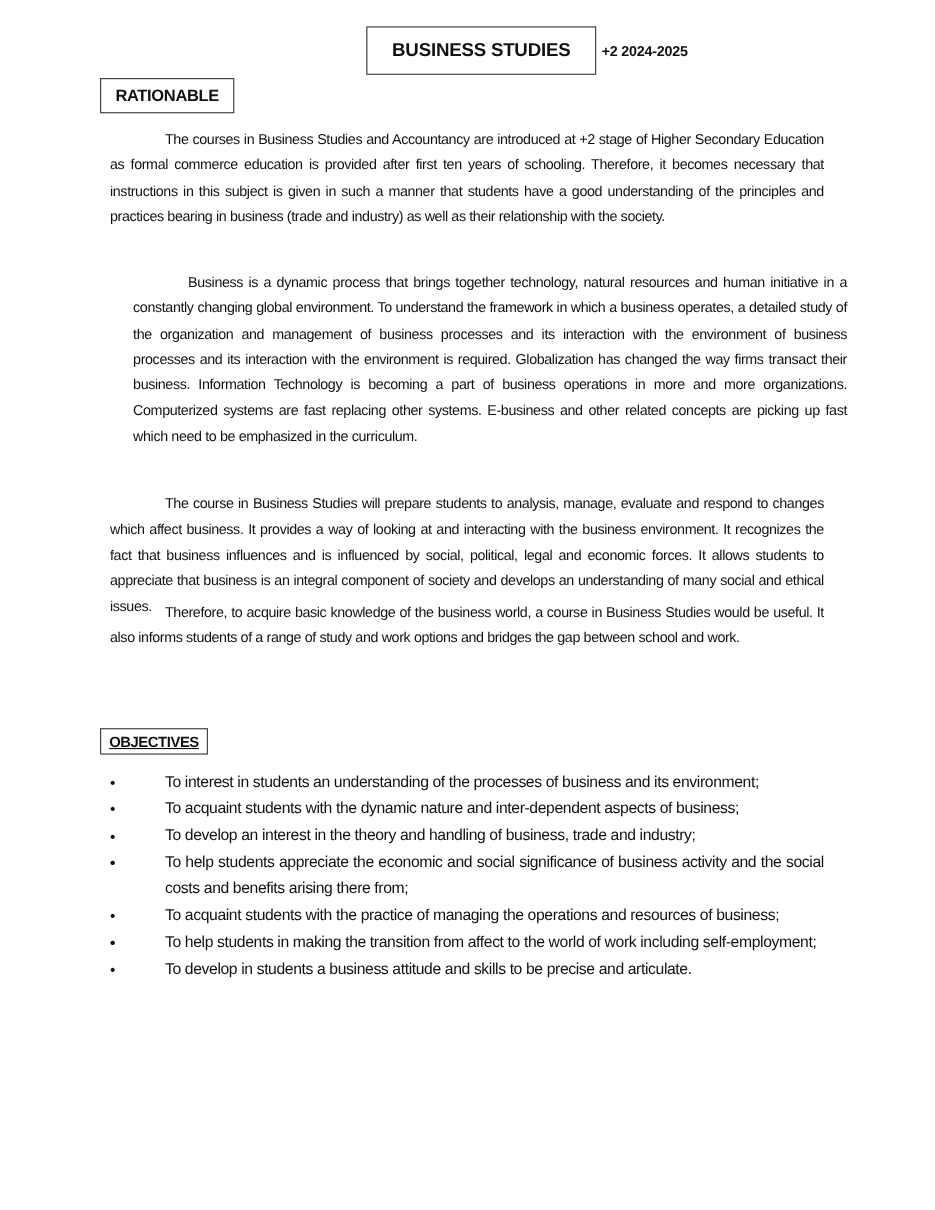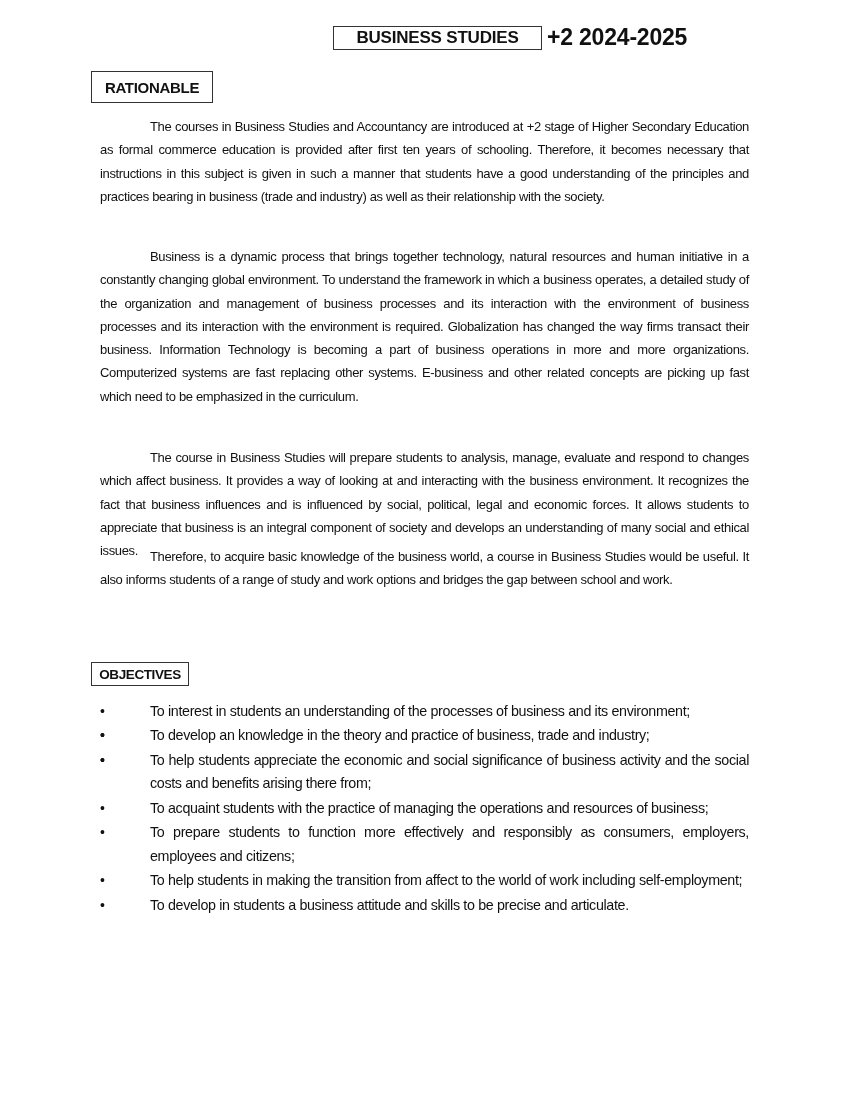--- a/index.html
+++ b/index.html
@@ -5,47 +5,47 @@
     html, body { margin: 0; padding: 0; background: #ffffff; }
     body {
       width: 850px; height: 1100px; position: relative; overflow: hidden;
       font-family: "Liberation Sans Narrow", "Liberation Sans", sans-serif;
       color: #111111;
     }
     .page { position: absolute; left: 0; top: 0; width: 850px; height: 1100px; }
 
     .title-row { position: absolute; top: 24px; left: 333px; display: flex; align-items: center; }
     .title-box {
-      border: 1px solid #333; height: 24px; width: 209px; box-sizing: border-box;
+      border: 1px solid #333; height: 44px; width: 209px; box-sizing: border-box;
       display: flex; align-items: center; justify-content: center;
       font-family: "Liberation Sans", sans-serif; font-weight: bold; font-size: 17px;
       letter-spacing: -0.2px;
     }
     .title-year {
       margin-left: 5px; font-family: "Liberation Sans", sans-serif; font-weight: bold;
-      font-size: 23px; letter-spacing: -0.2px;
+      font-size: 13px; letter-spacing: -0.2px;
     }
 
     .section-label {
       position: absolute; border: 1px solid #333; box-sizing: border-box;
       font-family: "Liberation Sans", sans-serif; font-weight: bold;
       display: flex; align-items: center; justify-content: center;
     }
     .lbl-rationale { left: 91px; top: 71px; width: 122px; height: 32px; font-size: 15px; letter-spacing: -0.3px; }
-    .lbl-objectives { left: 91px; top: 662px; width: 98px; height: 24px; font-size: 13.5px; letter-spacing: -0.4px; }
+    .lbl-objectives { left: 91px; top: 662px; width: 98px; height: 24px; font-size: 13.5px; letter-spacing: -0.4px; text-decoration: underline; }
 
     .para {
       position: absolute; left: 100px; width: 649px; margin: 0;
       font-size: 13px; line-height: 23.3px; text-align: justify;
       text-indent: 50px; letter-spacing: -0.35px;
       font-family: "Liberation Sans", sans-serif;
       transform-origin: left top;
     }
     .p1 { top: 115px; }
-    .p2 { top: 245px; }
+    .p2 { top: 245px; margin-left: 21px; }
     .p3 { top: 446px; }
     .p4 { top: 545px; }
 
     .objectives { position: absolute; left: 100px; top: 700px; width: 649px; margin: 0; padding: 0; list-style: none; }
     .obj-item { position: relative; padding-left: 50px; font-size: 14.3px; line-height: 23.3px;
       text-align: justify; letter-spacing: -0.35px; margin-bottom: 1.2px; font-family: "Liberation Sans", sans-serif; }
     .obj-bullet { position: absolute; left: 0; top: 0; width: 10px; font-size: 14px; }
   </style>
 </head>
 <body>
@@ -66,39 +66,39 @@
 
   <div class="section-label lbl-objectives">OBJECTIVES</div>
 
   <ul class="objectives">
     <li class="obj-item">
       <span class="obj-bullet">•</span>
       <span>To interest in students an understanding of the processes of business and its environment;</span>
     </li>
     <li class="obj-item">
       <span class="obj-bullet">•</span>
+      <span>To acquaint students with the dynamic nature and inter-dependent aspects of business;</span>
     </li>
     <li class="obj-item">
       <span class="obj-bullet">•</span>
-      <span>To develop an knowledge in the theory and practice of business, trade and industry;</span>
+      <span>To develop an interest in the theory and handling of business, trade and industry;</span>
     </li>
     <li class="obj-item">
       <span class="obj-bullet">•</span>
     </li>
     <li class="obj-item">
       <span class="obj-bullet">•</span>
       <span>To help students appreciate the economic and social significance of business activity and the social costs and benefits arising there from;</span>
     </li>
     <li class="obj-item">
       <span class="obj-bullet">•</span>
       <span>To acquaint students with the practice of managing the operations and resources of business;</span>
     </li>
     <li class="obj-item">
       <span class="obj-bullet">•</span>
-      <span>To prepare students to function more effectively and responsibly as consumers, employers, employees and citizens;</span>
     </li>
     <li class="obj-item">
       <span class="obj-bullet">•</span>
       <span>To help students in making the transition from affect to the world of work including self-employment;</span>
     </li>
     <li class="obj-item">
       <span class="obj-bullet">•</span>
       <span>To develop in students a business attitude and skills to be precise and articulate.</span>
     </li>
   </ul>

